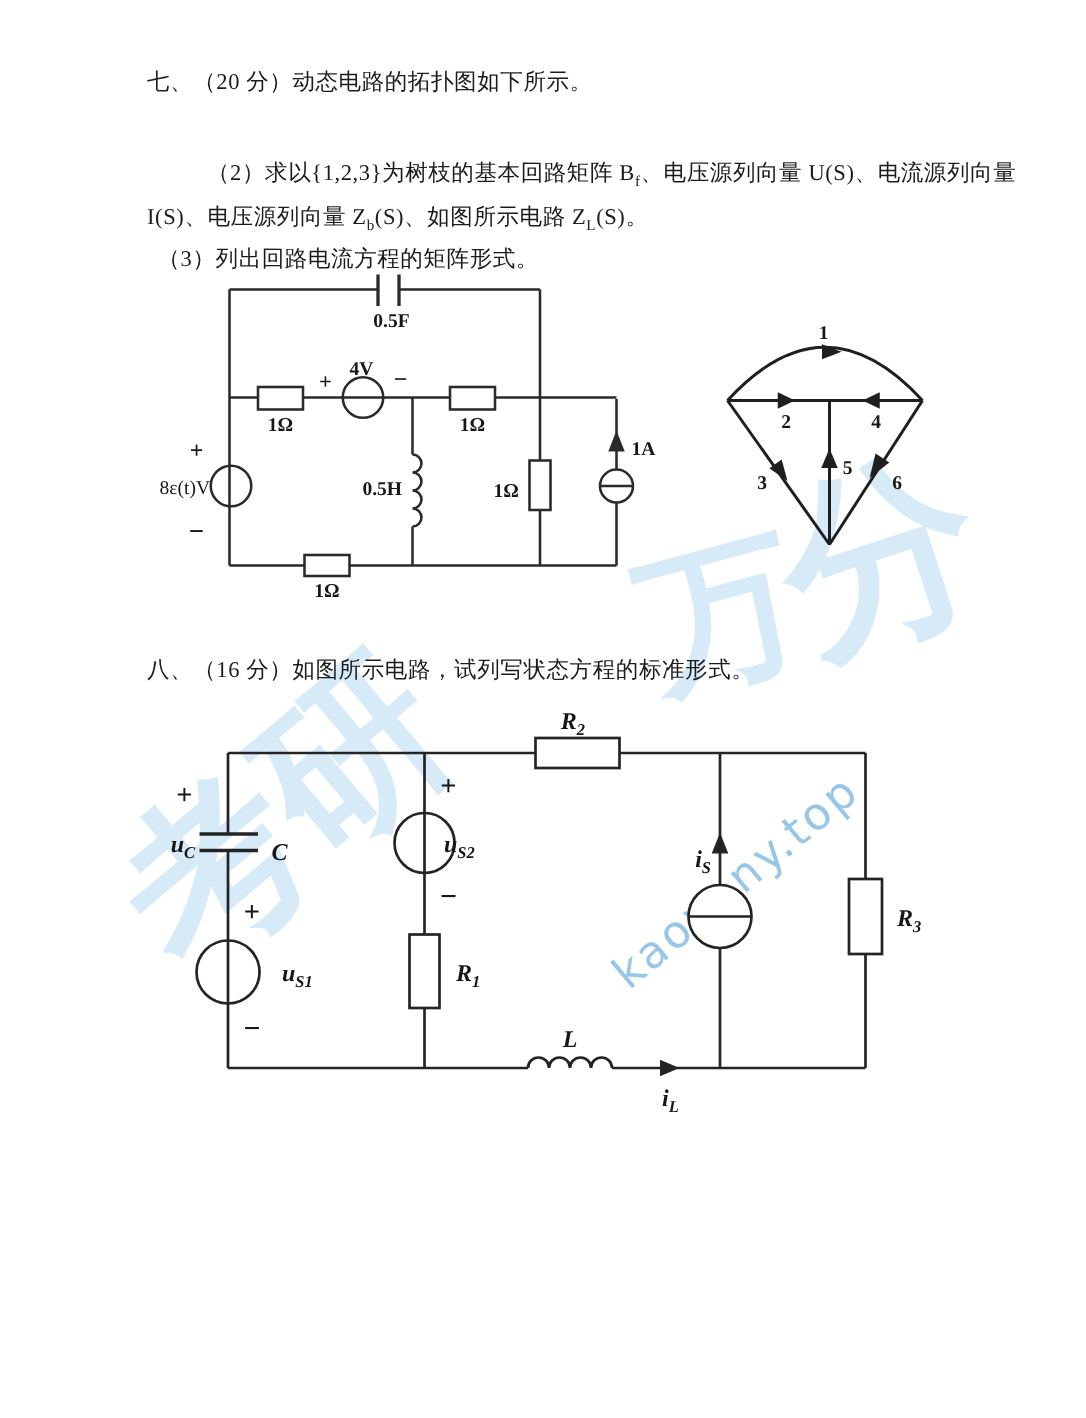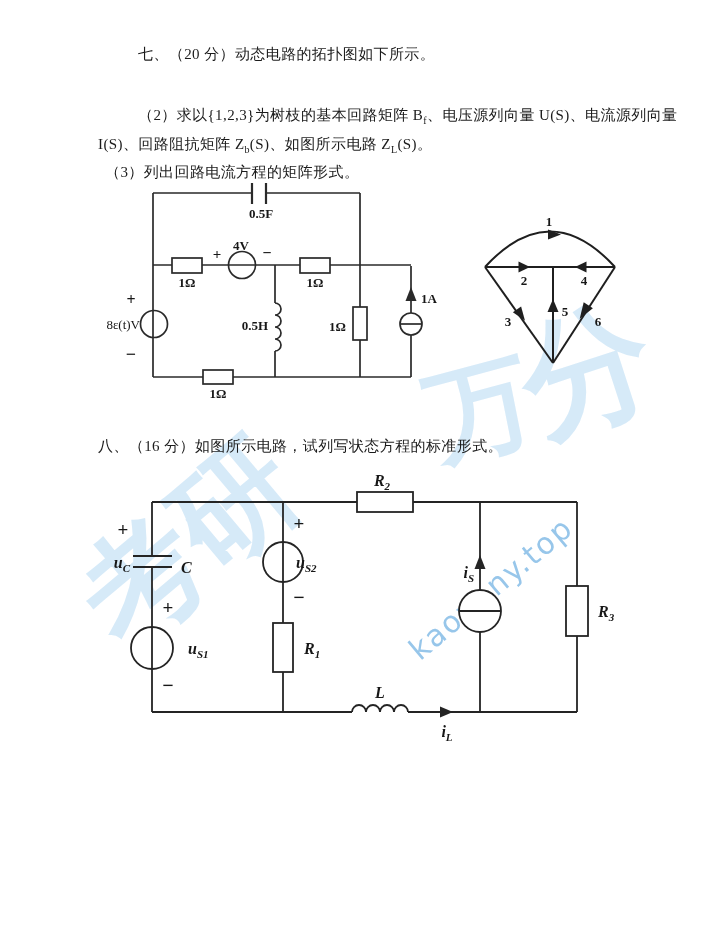--- a/index.html
+++ b/index.html
@@ -22,23 +22,23 @@
 </head>
 <body>
 
 <div id="page">
 
   <div class="wm wm-chars" style="left:150px;top:520px;font-size:120px;transform:rotate(-40deg);transform-origin:0 100%;">考研</div>
   <div class="wm wm-chars" style="left:498px;top:308px;font-size:130px;transform:rotate(-18deg);transform-origin:0 0;">分</div>
   <div class="wm wm-chars" style="left:412px;top:356px;font-size:105px;transform:rotate(-15deg);transform-origin:0 0;">万</div>
   <div class="wm wm-site" style="left:402px;top:640px;transform:rotate(-40deg);transform-origin:0 0;">kaoyany.top</div>
 
-  <div class="tline" style="left:98px;top:45px;margin-left:40px;">七、（20 分）动态电路的拓扑图如下所示。</div>
+  <div class="tline" style="left:98px;top:45px;">七、（20 分）动态电路的拓扑图如下所示。</div>
   <div class="tline" style="left:105px;top:106px;margin-left:33px;"><span>（2）求以{1,2,3}为树枝的基本回路矩阵 B</span><sub>f</sub><span>、电压源列向量 U(S)、电流源列向量</span></div>
-  <div class="tline" style="left:98px;top:135px;"><span>I(S)、回路阻抗矩阵 Z</span><sub>b</sub><span>(S)、如图所示电路 Z</span><sub>L</sub><span>(S)。</span></div>
+  <div class="tline" style="left:98px;top:135px;"><span>I(S)、电压源列向量 Z</span><sub>b</sub><span>(S)、如图所示电路 Z</span><sub>L</sub><span>(S)。</span></div>
   <div class="tline" style="left:105px;top:163px;">（3）列出回路电流方程的矩阵形式。</div>
 
   <svg style="left:88px;top:180px;" width="360" height="222" viewBox="88 180 360 222">
     <g stroke="#2a2a2a" stroke-width="1.7" fill="none">
       <path d="M153,193 H252 M266,193 H360 M360,193 V266"></path>
       <path d="M153,193 V377"></path>
       <path d="M153,265 H411"></path>
       <path d="M360,266 V377"></path>
       <path d="M275,265 V303"></path>
       <path d="M275,303 A6,6 0 0 1 275,315 A6,6 0 0 1 275,327 A6,6 0 0 1 275,339 A6,6 0 0 1 275,351"></path>

